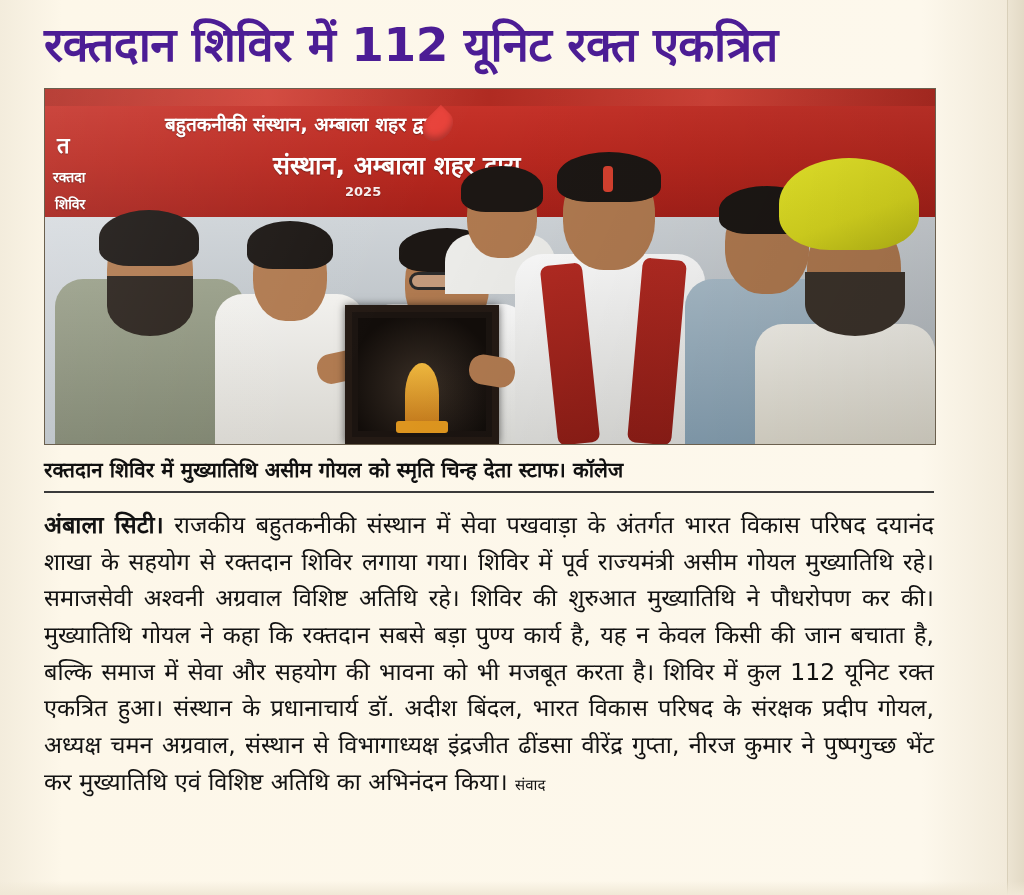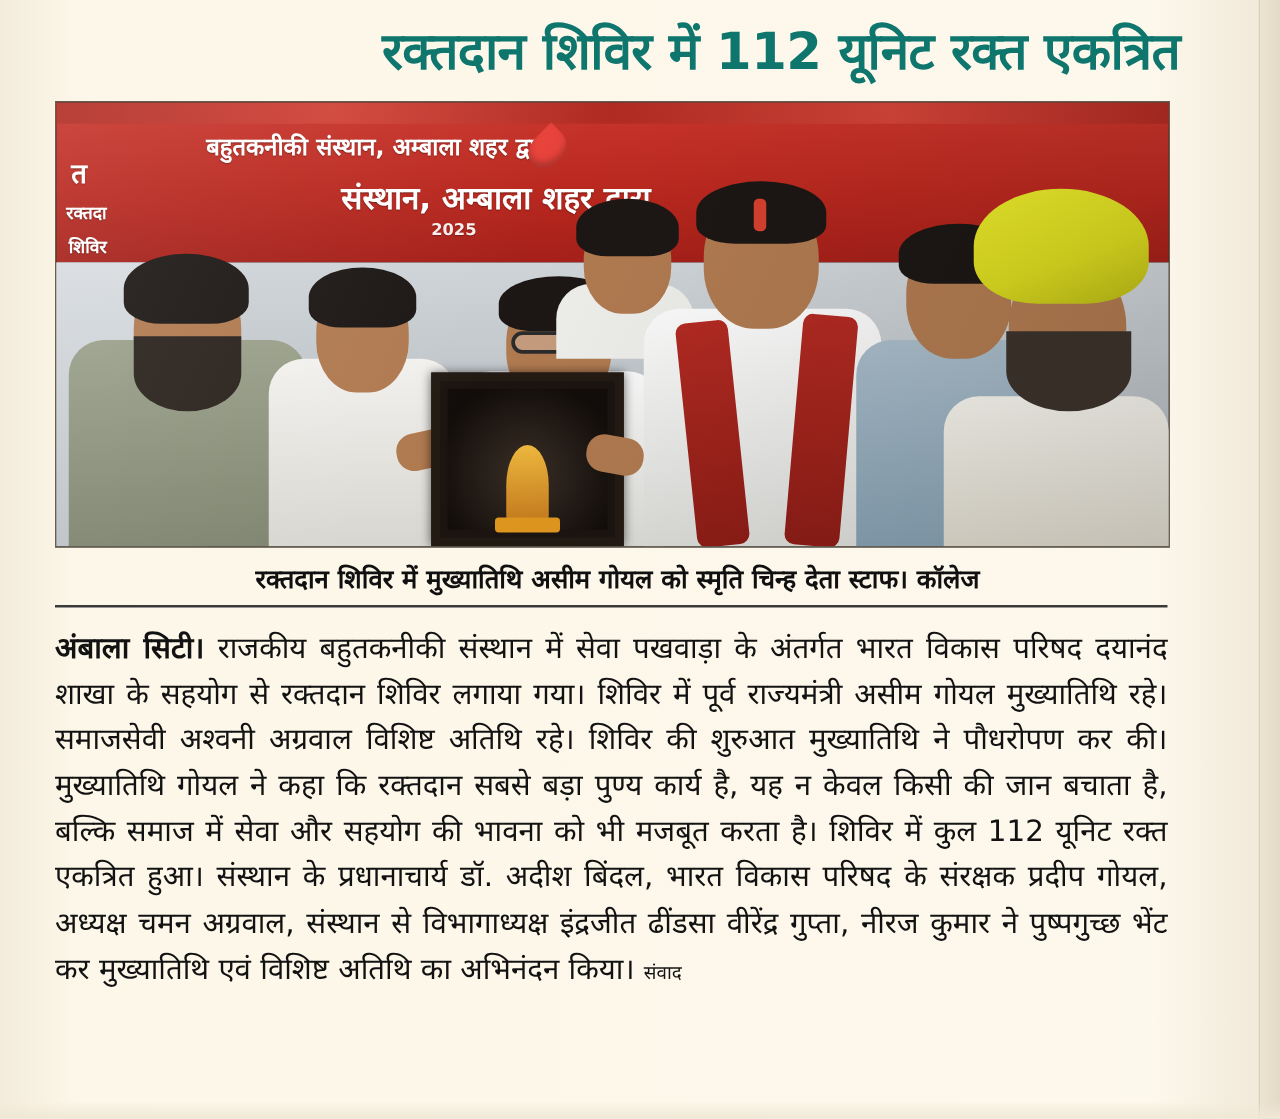--- a/index.html
+++ b/index.html
@@ -31,25 +31,25 @@
     position: absolute;
     left: 44px;
     top: 0;
     width: 900px;
     height: 895px;
   }
   .headline {
     margin: 18px 0 0 0;
     font-family: "DejaVu Sans", sans-serif;
     font-weight: bold;
-    font-size: 41px;
+    font-size: 47px;
     line-height: 1.15;
     letter-spacing: -0.5px;
-    color: #0f766e;
-    text-align: right;
+    color: #4c1d95;
+    text-align: left;
     white-space: nowrap;
   }
   .photo-wrap {
     margin-top: 16px;
     width: 890px;
     height: 355px;
     position: relative;
     overflow: hidden;
     background: #20242b;
     border: 1px solid #6b604e;
@@ -212,21 +212,21 @@
     position: absolute; inset: 0;
     background: linear-gradient(115deg, rgba(255,255,255,.10) 0%, rgba(255,255,255,0) 42%, rgba(0,0,0,.12) 100%);
     pointer-events: none;
   }
   .caption {
     margin-top: 10px;
     font-family: "DejaVu Sans", sans-serif;
     font-weight: bold;
     font-size: 20.5px;
     color: #101010;
-    text-align: center;
+    text-align: left;
     white-space: nowrap;
   }
   .rule {
     margin: 8px 0 0 0;
     height: 2px;
     background: #3a3a3a;
     width: 890px;
   }
   .bodytext {
     margin-top: 14px;

